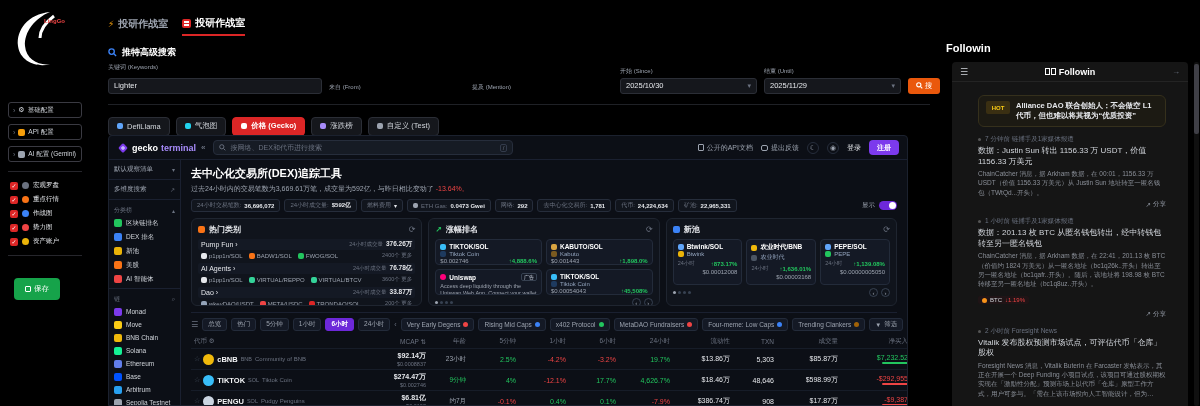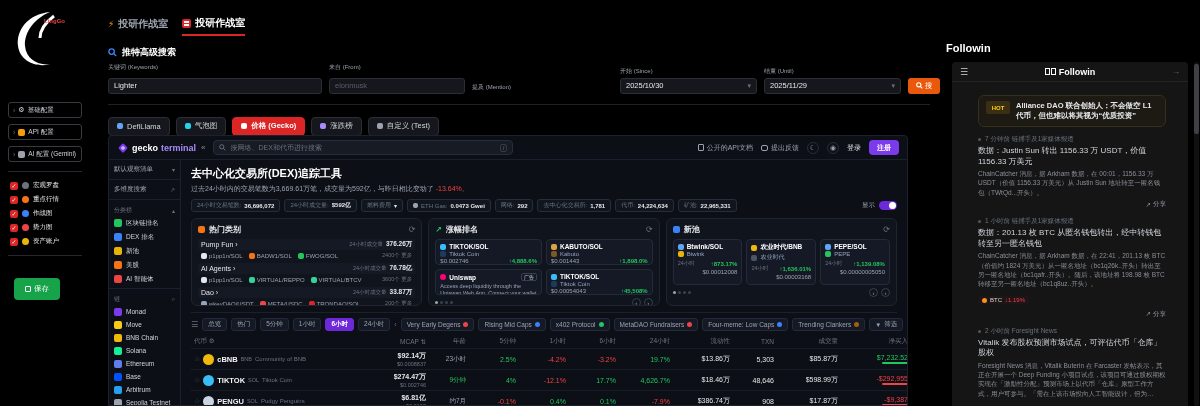--- a/index.html
+++ b/index.html
@@ -235,21 +235,21 @@
     <svg class="magsvg" width="9" height="9" viewBox="0 0 10 10">
         <circle cx="4" cy="4" r="3" stroke="#3b82f6" stroke-width="1.5" fill="none"></circle>
         <line x1="6.5" y1="6.5" x2="9" y2="9" stroke="#3b82f6" stroke-width="1.5"></line>
       </svg>
     <span>推特高级搜索</span>
   </div>
   <div class="form">
     <div class="fld w-kw"><label>关键词 (Keywords)</label>
       <input value="Lighter" style=""></div>
     <div class="fld w-from"><label>来自 (From)</label>
-      <input placeholder="elonmusk" style=""></div>
+      </div>
     <div class="fld w-men"><label>提及 (Mention)</label>
       </div>
     <div class="fld w-dt">
         <label>开始 (Since)</label>
       <div class="dinput">
           <span>2025/10/30</span>
           <span class="chev">▾</span>
         </div>
       </div>
     <div class="fld w-dt">

